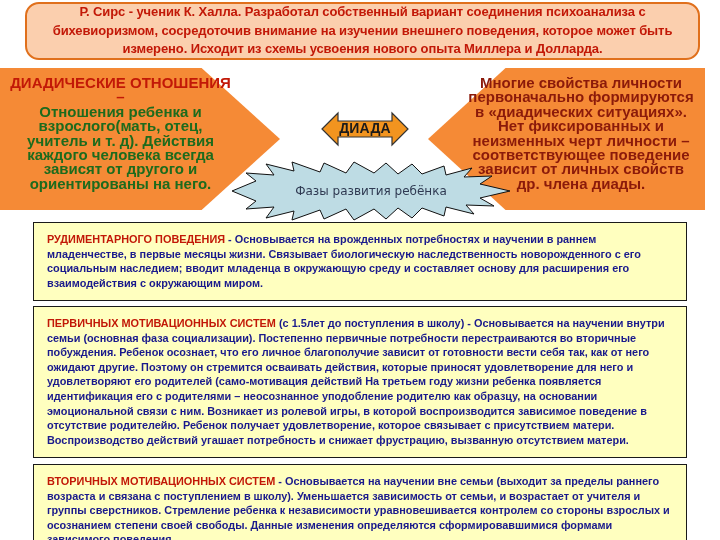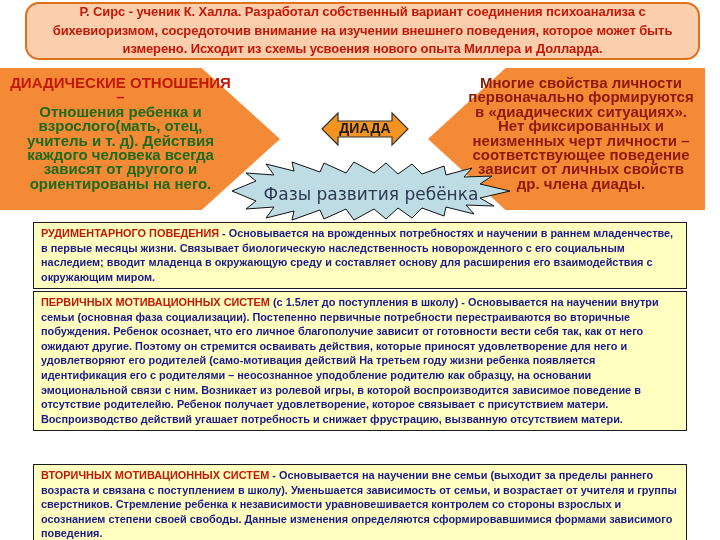--- a/index.html
+++ b/index.html
@@ -62,44 +62,44 @@
   .unit-label{
     position:absolute;left:270px;top:150px;width:190px;
     text-align:center;font-size:10.5px;font-weight:bold;color:#111;
     letter-spacing:0.3px;
   }
 
   
   .burst{position:absolute;left:222px;top:160px;width:298px;height:62px;}
   .burst-label{
     position:absolute;left:222px;top:184px;width:298px;
-    text-align:center;font-size:17px;color:#2f3a52;
+    text-align:center;font-size:12px;color:#2f3a52;
     font-family:"DejaVu Sans", sans-serif;
   }
 
   
   .ybox{
     position:absolute;left:33px;width:654px;
     background:#ffffbf;
     border:1.5px solid #1a1a1a;
     box-sizing:border-box;
     padding:3px 7px 4px 7px;
   }
   .ybox p{
-    margin:0;
+    margin:6px;
     color:#1a1a8c;
     font-size:10.9px;
     line-height:14.6px;
     font-weight:bold;
     text-align:left;
   }
   .ybox .lead{color:#c21807;font-weight:bold;}
   .ybox .paren{color:#1a1a8c;font-weight:bold;}
   #ybox0{top:222px;}
-  #ybox1{top:291px;}
+  #ybox1{top:306px;}
   #ybox2{top:464px;}
 </style>
 </head>
 <body>
 
 <div id="slide">
 
   <div class="title-box">
     <div class="title-text">Р. Сирс - ученик К. Халла. Разработал собственный вариант соединения психоанализа с бихевиоризмом, сосредоточив внимание на изучении внешнего поведения, которое может быть измерено. Исходит из схемы усвоения нового опыта Миллера и Долларда.</div>
   </div>

